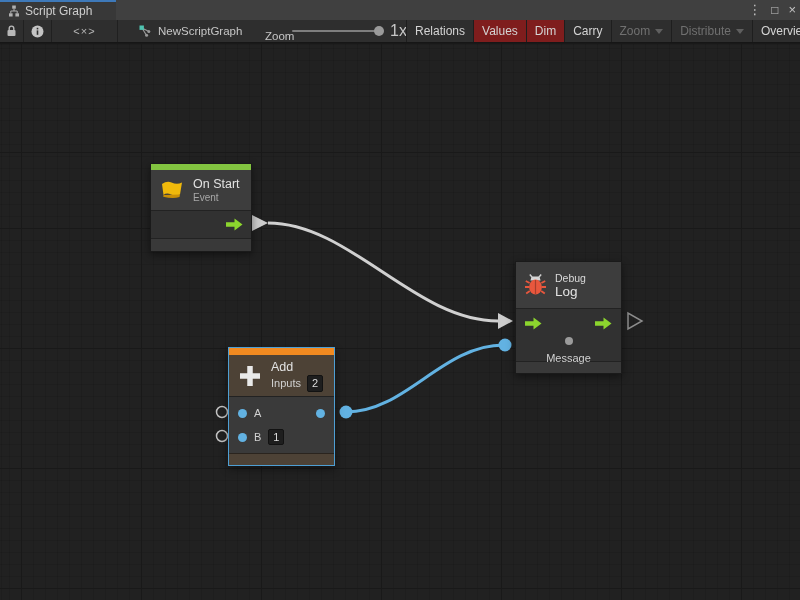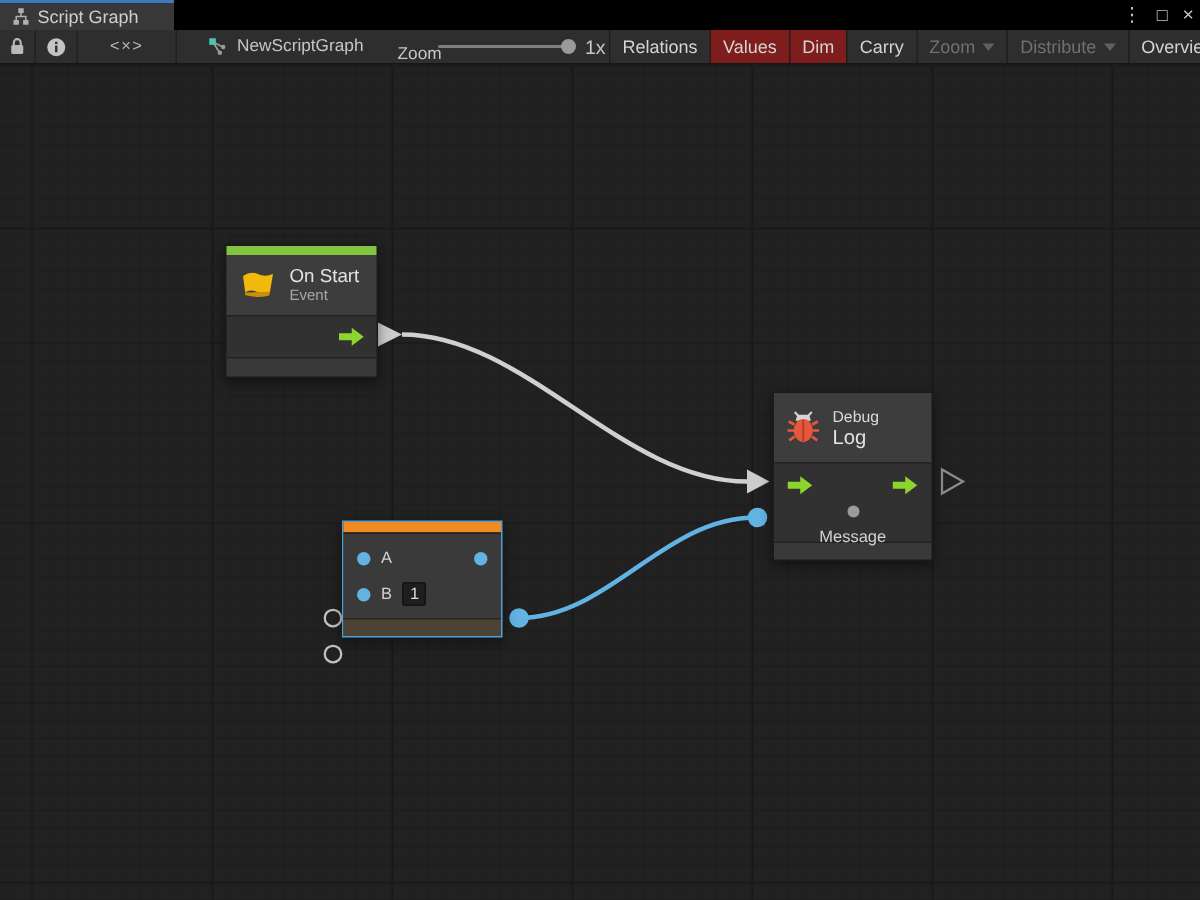--- a/index.html
+++ b/index.html
@@ -5,21 +5,21 @@
   * { margin:0; padding:0; box-sizing:border-box; }
   html,body { width:800px; height:600px; overflow:hidden; }
   body {
     font-family:"Liberation Sans", sans-serif;
     background:#191919; color:#d2d2d2;
     -webkit-font-smoothing:antialiased;
   }
   #window { position:relative; width:800px; height:600px; overflow:hidden; }
 
   
-  .tabbar { position:relative; height:20px; background:#000000; }
+  .tabbar { position:relative; height:20px; background:#404040; }
   .tab {
     position:absolute; left:0; top:0; height:20px; width:116px;
     background:#383838; border-top:2px solid #3e79b9;
     display:flex; align-items:center; gap:5px; padding:0 8px;
     font-size:12px; color:#cfcfcf;
   }
   .win-controls { position:absolute; right:4px; top:0; height:20px; display:flex; align-items:center; gap:10px; }
   .win-controls span { color:#c3c3c3; font-size:13px; line-height:20px; cursor:default; }
   .win-controls .maxi { font-size:12px; }
 
@@ -33,21 +33,21 @@
     border-right:1px solid #202020; color:#bdbdbd;
   }
   .tb-lock  { left:0;  width:24px; }
   .tb-info  { left:24px; width:28px; }
   .tb-code  { left:52px; width:66px; font-size:11px; letter-spacing:1px; color:#b5b5b5;}
   .tb-graphname { position:absolute; left:138px; top:0; height:22px; display:flex; align-items:center; gap:6px; color:#c6c6c6; font-size:11.5px; }
   .tb-zoomlabel { position:absolute; left:265px; top:0; height:32px; display:flex; align-items:center; color:#c6c6c6; font-size:11.5px; }
   .tb-slider { position:absolute; left:292px; top:0; width:92px; height:22px; }
   .tb-slider .track { position:absolute; left:0; right:6px; top:10px; height:2px; background:#7f7f7f; border-radius:1px; }
   .tb-slider .handle { position:absolute; right:0; top:6px; width:10px; height:10px; border-radius:50%; background:#9a9a9a; }
-  .tb-zoomval { position:absolute; left:390px; top:0; height:22px; display:flex; align-items:center; color:#c6c6c6; font-size:13px; }
+  .tb-zoomval { position:absolute; left:390px; top:0; height:22px; display:flex; align-items:center; color:#c6c6c6; font-size:16px; }
   .tb-right { position:absolute; left:406px; top:0; height:22px; display:flex; }
   .tb-right .cell {
     height:22px; display:flex; align-items:center; gap:5px; padding:0 8px;
     border-left:1px solid #1e1e1e; color:#d4d4d4; white-space:nowrap; font-size:12px;
   }
   .tb-right .cell.active { background:#7f1d1d; }
   .tb-right .cell.disabled { color:#707070; }
   .caret { width:0; height:0; border-left:4px solid transparent; border-right:4px solid transparent; border-top:5px solid #5f5f5f; margin-top:1px; }
 
   
@@ -268,20 +268,32 @@
         <div class="prow msg-row">
           <span class="dot gray"></span>
           <span class="plabel">Message</span>
         </div>
       </div>
       <div class="footer"></div>
     </div>
 
     <div class="node node-add">
       <div class="stripe"></div>
+      <div class="header">
+        <svg class="icon" width="26" height="26" viewBox="0 0 26 26">
+          <path d="M13 3 V23 M3 13 H23" stroke="#e9e9e9" stroke-width="5.5"></path>
+        </svg>
+        <div class="hdr-text">
+          <span class="title">Add</span>
+          <span class="inputs-line">
+            <span class="subtitle" style="font-size:11px; color:#d0d0d0;">Inputs</span>
+            <span class="count-badge">2</span>
+          </span>
+        </div>
+      </div>
       <div class="ports">
         <div class="prow">
           <span class="dot blue"></span>
           <span class="plabel">A</span>
           <span class="spacer"></span>
           <span class="dot blue"></span>
         </div>
         <div class="prow">
           <span class="dot blue"></span>
           <span class="plabel">B</span>

